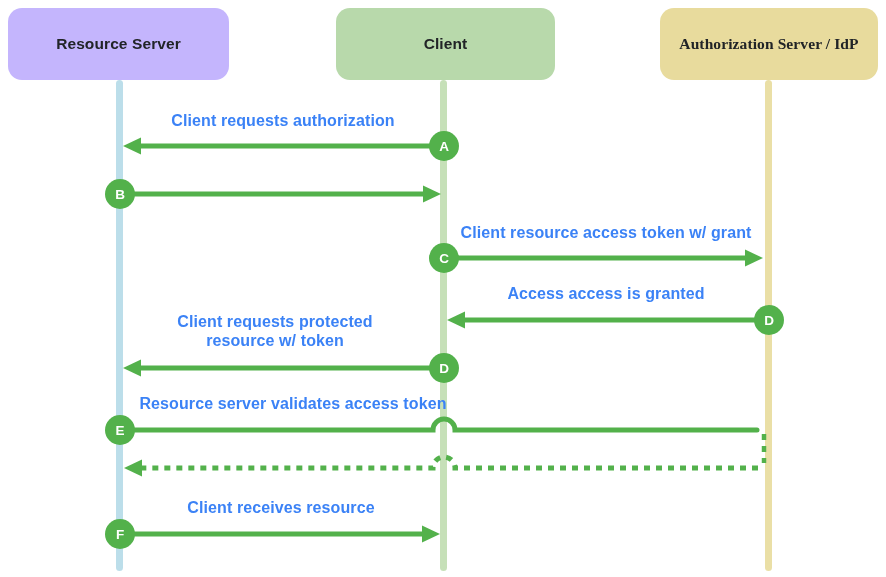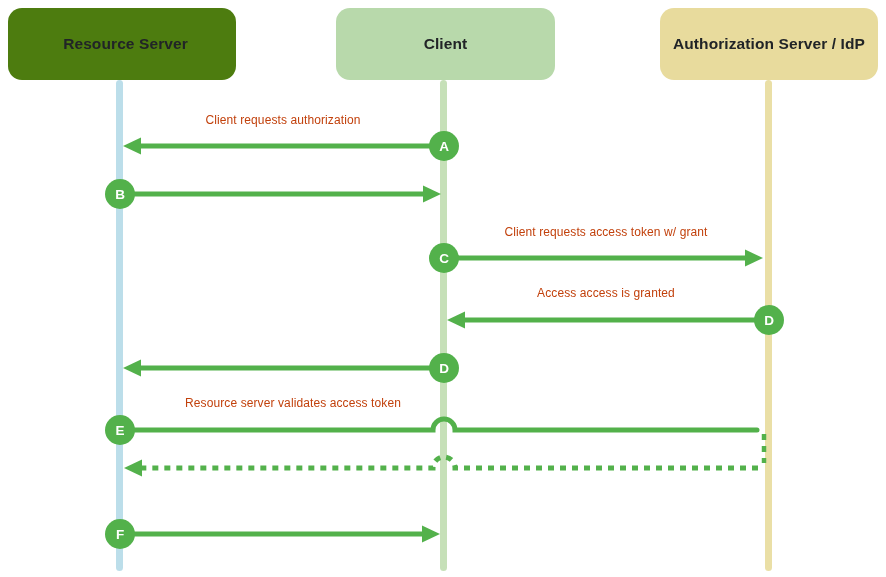--- a/index.html
+++ b/index.html
@@ -21,44 +21,44 @@
     height: 72px;
     border-radius: 14px;
     display: flex;
     align-items: center;
     justify-content: center;
     font-size: 15.5px;
     font-weight: 700;
     color: #212427;
     letter-spacing: 0.1px;
   }
-  .actor-rs  { left: 8px;   width: 221px; background: #4d7c0f; padding-left: 7px; }
+  .actor-rs  { left: 8px;   width: 221px; background: #c4b5fd; }
   .actor-cl  { left: 336px; width: 219px; background: #b8d9ab; text-align: right; }
-  .actor-as  { left: 660px; width: 218px; background: #e8db9d; }
+  .actor-as  { left: 660px; width: 218px; background: #e8db9d; font-family: Liberation Serif, serif; }
   .lifeline {
     position: absolute;
     top: 80px;
     width: 7px;
     height: 491px;
     border-radius: 3.5px;
   }
   .ll-rs { left: 116px; background: #bcdeea; }
   .ll-cl { left: 440px; background: #c6e0b8; }
   .ll-as { left: 765px; background: #eadfa6; }
   .arrows-layer {
     position: absolute;
     left: 0; top: 0;
     width: 886px; height: 577px;
     pointer-events: none;
   }
   .msg-label {
     position: absolute;
-    font-size: 12px;
-    font-weight: 400;
-    color: #c2410c;
+    font-size: 16px;
+    font-weight: 700;
+    color: #3b82f6;
     text-align: center;
     line-height: 19px;
     white-space: pre-line;
     letter-spacing: 0.1px;
   }
   .badge {
     position: absolute;
     width: 30px;
     height: 30px;
     border-radius: 50%;
@@ -112,23 +112,26 @@
     <path d="M764,434 V463" stroke="#53b14b" stroke-width="4.5" stroke-dasharray="6 6" fill="none"></path>
 
     <path d="M758,468 H455 A11,11 0 0 0 433,468 H142" stroke="#53b14b" stroke-width="5" stroke-dasharray="6 6" fill="none"></path>
     <polygon points="124,468 142,459.5 142,476.5" fill="#53b14b"></polygon>
 
     <path d="M121,534 H423" stroke="#53b14b" stroke-width="5" stroke-linecap="round" fill="none"></path>
     <polygon points="440,534 422,525.5 422,542.5" fill="#53b14b"></polygon>
   </svg>
 
   <div class="msg-label" style="left:113px; top:111px; width:340px;">Client requests authorization</div>
-  <div class="msg-label" style="left:436px; top:223px; width:340px;">Client requests access token w/ grant</div>
+  <div class="msg-label" style="left:436px; top:223px; width:340px;">Client resource access token w/ grant</div>
   <div class="msg-label" style="left:436px; top:284px; width:340px;">Access access is granted</div>
+  <div class="msg-label" style="left:105px; top:312px; width:340px;">Client requests protected
+resource w/ token</div>
   <div class="msg-label" style="left:123px; top:394px; width:340px;">Resource server validates access token</div>
+  <div class="msg-label" style="left:111px; top:498px; width:340px;">Client receives resource</div>
 
   <div class="badge" style="left:429px; top:131px;">A</div>
   <div class="badge" style="left:105px; top:179px;">B</div>
   <div class="badge" style="left:429px; top:243px;">C</div>
   <div class="badge" style="left:754px; top:305px;">D</div>
   <div class="badge" style="left:429px; top:353px;">D</div>
   <div class="badge" style="left:105px; top:415px;">E</div>
   <div class="badge" style="left:105px; top:519px;">F</div>
 
 </div>

